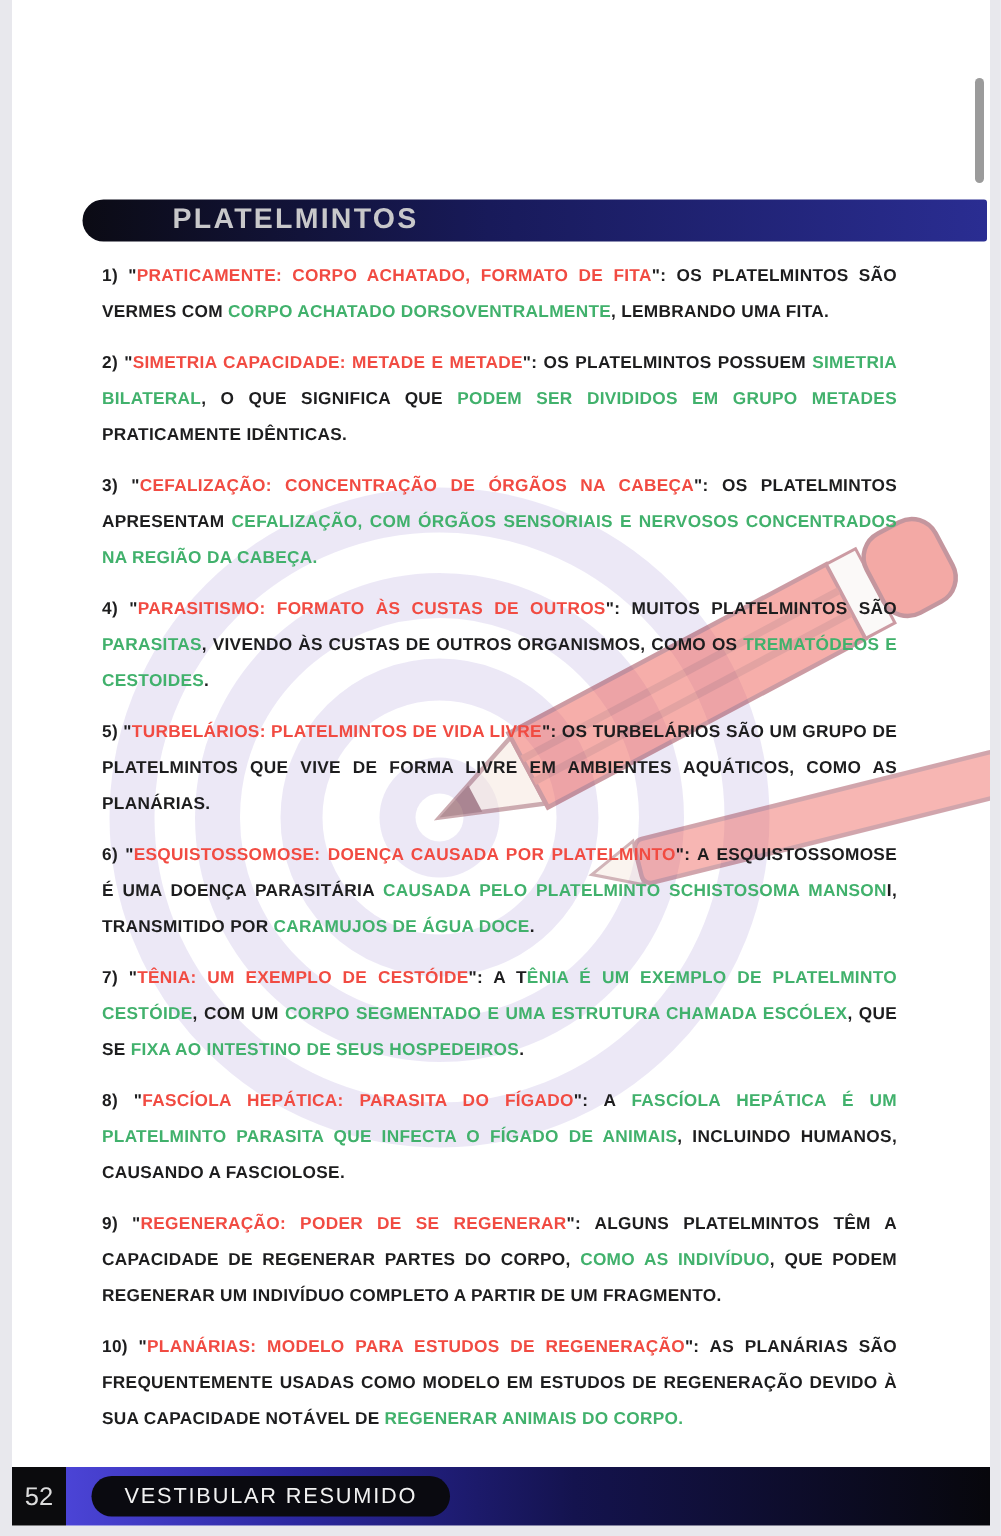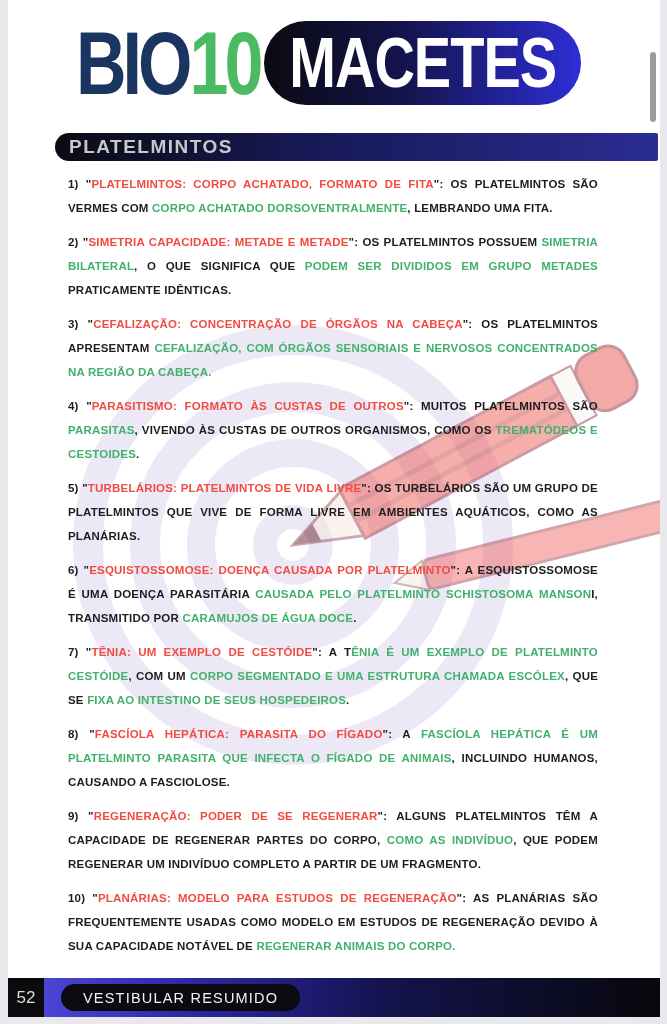--- a/index.html
+++ b/index.html
@@ -25,21 +25,21 @@
   }
   .logo-pill .logo-word{color:#ffffff;font-size:56px;letter-spacing:-1px;transform:scaleY(1.25);}
   
   .section-bar{
     position:absolute;left:47px;top:133px;width:603px;height:28px;z-index:2;
     border-radius:14px 2px 2px 14px;
     background:linear-gradient(90deg,#0b0b14 0%,#181a5a 45%,#2a2d92 100%);
     display:flex;align-items:center;
   }
   .section-bar .title{
-    color:#c8c8ca;font-weight:700;font-size:19px;letter-spacing:1.5px;padding-left:14px;
+    color:#c8c8ca;font-weight:700;font-size:19px;letter-spacing:1.5px;padding-left:28px;margin-left:32px;
   }
   
   .watermark{position:absolute;left:0;top:0;z-index:0;pointer-events:none;}
   
   .content{
     position:absolute;left:60px;top:172px;width:530px;z-index:1;
     font-size:11.5px;font-weight:700;line-height:24px;letter-spacing:0.2px;
     color:#1d1d1e;text-align:justify;
   }
   .content p.item{margin:0 0 10px 0;}
@@ -92,34 +92,27 @@
         <rect x="352" y="551" width="240" height="5" fill="#c84a48"></rect>
         <rect x="592" y="517" width="22" height="56" fill="#f8f4f2" stroke="#9a3a4a" stroke-width="2"></rect>
         <rect x="614" y="515" width="52" height="60" rx="18" fill="#e8554e" stroke="#8a3040" stroke-width="3"></rect>
       </g>
       <g transform="rotate(-14 420 585)" opacity="0.45">
         <polygon points="388,575 420,560 420,590" fill="#f6e7dc" stroke="#9a5a64" stroke-width="2"></polygon>
         <rect x="420" y="560" width="250" height="30" rx="6" fill="#ee6058" stroke="#9a3a4a" stroke-width="3"></rect>
       </g>
     </svg>
 
-    <div class="logo-row">
-      <span class="logo-word logo-bio">BIO</span>
-      <span class="logo-word logo-ten">10</span>
-      <span class="logo-pill">
-        <span class="logo-word">MACETES</span>
-      </span>
-    </div>
 
     <div class="section-bar">
       <span class="title">PLATELMINTOS</span>
     </div>
 
     <div class="content">
-        <p class="item"><span class="k">1) </span><span class="k">"</span><span class="r">PLATELMINTOS: CORPO ACHATADO, FORMATO DE FITA</span><span class="k">": </span><span class="k">OS PLATELMINTOS SÃO VERMES COM </span><span class="g">CORPO ACHATADO DORSOVENTRALMENTE</span><span class="k">, LEMBRANDO UMA FITA.</span></p>
+        <p class="item"><span class="k">1) </span><span class="k">"</span><span class="r">PRATICAMENTE: CORPO ACHATADO, FORMATO DE FITA</span><span class="k">": </span><span class="k">OS PLATELMINTOS SÃO VERMES COM </span><span class="g">CORPO ACHATADO DORSOVENTRALMENTE</span><span class="k">, LEMBRANDO UMA FITA.</span></p>
         <p class="item"><span class="k">2) </span><span class="k">"</span><span class="r">SIMETRIA CAPACIDADE: METADE E METADE</span><span class="k">": </span><span class="k">OS PLATELMINTOS POSSUEM </span><span class="g">SIMETRIA BILATERAL</span><span class="k">, O QUE SIGNIFICA QUE </span><span class="g">PODEM SER DIVIDIDOS EM GRUPO METADES</span><span class="k"> PRATICAMENTE IDÊNTICAS.</span></p>
         <p class="item"><span class="k">3) </span><span class="k">"</span><span class="r">CEFALIZAÇÃO: CONCENTRAÇÃO DE ÓRGÃOS NA CABEÇA</span><span class="k">": </span><span class="k">OS PLATELMINTOS APRESENTAM </span><span class="g">CEFALIZAÇÃO, COM ÓRGÃOS SENSORIAIS E NERVOSOS CONCENTRADOS NA REGIÃO DA CABEÇA.</span></p>
         <p class="item"><span class="k">4) </span><span class="k">"</span><span class="r">PARASITISMO: FORMATO ÀS CUSTAS DE OUTROS</span><span class="k">": </span><span class="k">MUITOS PLATELMINTOS SÃO </span><span class="g">PARASITAS</span><span class="k">, VIVENDO ÀS CUSTAS DE OUTROS ORGANISMOS, COMO OS </span><span class="g">TREMATÓDEOS E CESTOIDES</span><span class="k">.</span></p>
         <p class="item"><span class="k">5) </span><span class="k">"</span><span class="r">TURBELÁRIOS: PLATELMINTOS DE VIDA LIVRE</span><span class="k">": </span><span class="k">OS TURBELÁRIOS SÃO UM GRUPO DE PLATELMINTOS QUE VIVE DE FORMA LIVRE EM AMBIENTES AQUÁTICOS, COMO AS PLANÁRIAS.</span></p>
         <p class="item"><span class="k">6) </span><span class="k">"</span><span class="r">ESQUISTOSSOMOSE: DOENÇA CAUSADA POR PLATELMINTO</span><span class="k">": </span><span class="k">A ESQUISTOSSOMOSE É UMA DOENÇA PARASITÁRIA </span><span class="g">CAUSADA PELO PLATELMINTO SCHISTOSOMA MANSON</span><span class="k">I, TRANSMITIDO POR </span><span class="g">CARAMUJOS DE ÁGUA DOCE</span><span class="k">.</span></p>
         <p class="item"><span class="k">7) </span><span class="k">"</span><span class="r">TÊNIA: UM EXEMPLO DE CESTÓIDE</span><span class="k">": </span><span class="k">A T</span><span class="g">ÊNIA É UM EXEMPLO DE PLATELMINTO CESTÓIDE</span><span class="k">, COM UM </span><span class="g">CORPO SEGMENTADO E UMA ESTRUTURA CHAMADA ESCÓLEX</span><span class="k">, QUE SE </span><span class="g">FIXA AO INTESTINO DE SEUS HOSPEDEIROS</span><span class="k">.</span></p>
         <p class="item"><span class="k">8) </span><span class="k">"</span><span class="r">FASCÍOLA HEPÁTICA: PARASITA DO FÍGADO</span><span class="k">": </span><span class="k">A </span><span class="g">FASCÍOLA HEPÁTICA É UM PLATELMINTO PARASITA QUE INFECTA O FÍGADO DE ANIMAIS</span><span class="k">, INCLUINDO HUMANOS, CAUSANDO A FASCIOLOSE.</span></p>
         <p class="item"><span class="k">9) </span><span class="k">"</span><span class="r">REGENERAÇÃO: PODER DE SE REGENERAR</span><span class="k">": </span><span class="k">ALGUNS PLATELMINTOS TÊM A CAPACIDADE DE REGENERAR PARTES DO CORPO, </span><span class="g">COMO AS INDIVÍDUO</span><span class="k">, QUE PODEM REGENERAR UM INDIVÍDUO COMPLETO A PARTIR DE UM FRAGMENTO.</span></p>
         <p class="item"><span class="k">10) </span><span class="k">"</span><span class="r">PLANÁRIAS: MODELO PARA ESTUDOS DE REGENERAÇÃO</span><span class="k">": </span><span class="k">AS PLANÁRIAS SÃO FREQUENTEMENTE USADAS COMO MODELO EM ESTUDOS DE REGENERAÇÃO DEVIDO À SUA CAPACIDADE NOTÁVEL DE </span><span class="g">REGENERAR ANIMAIS DO CORPO.</span></p>
       </div>

